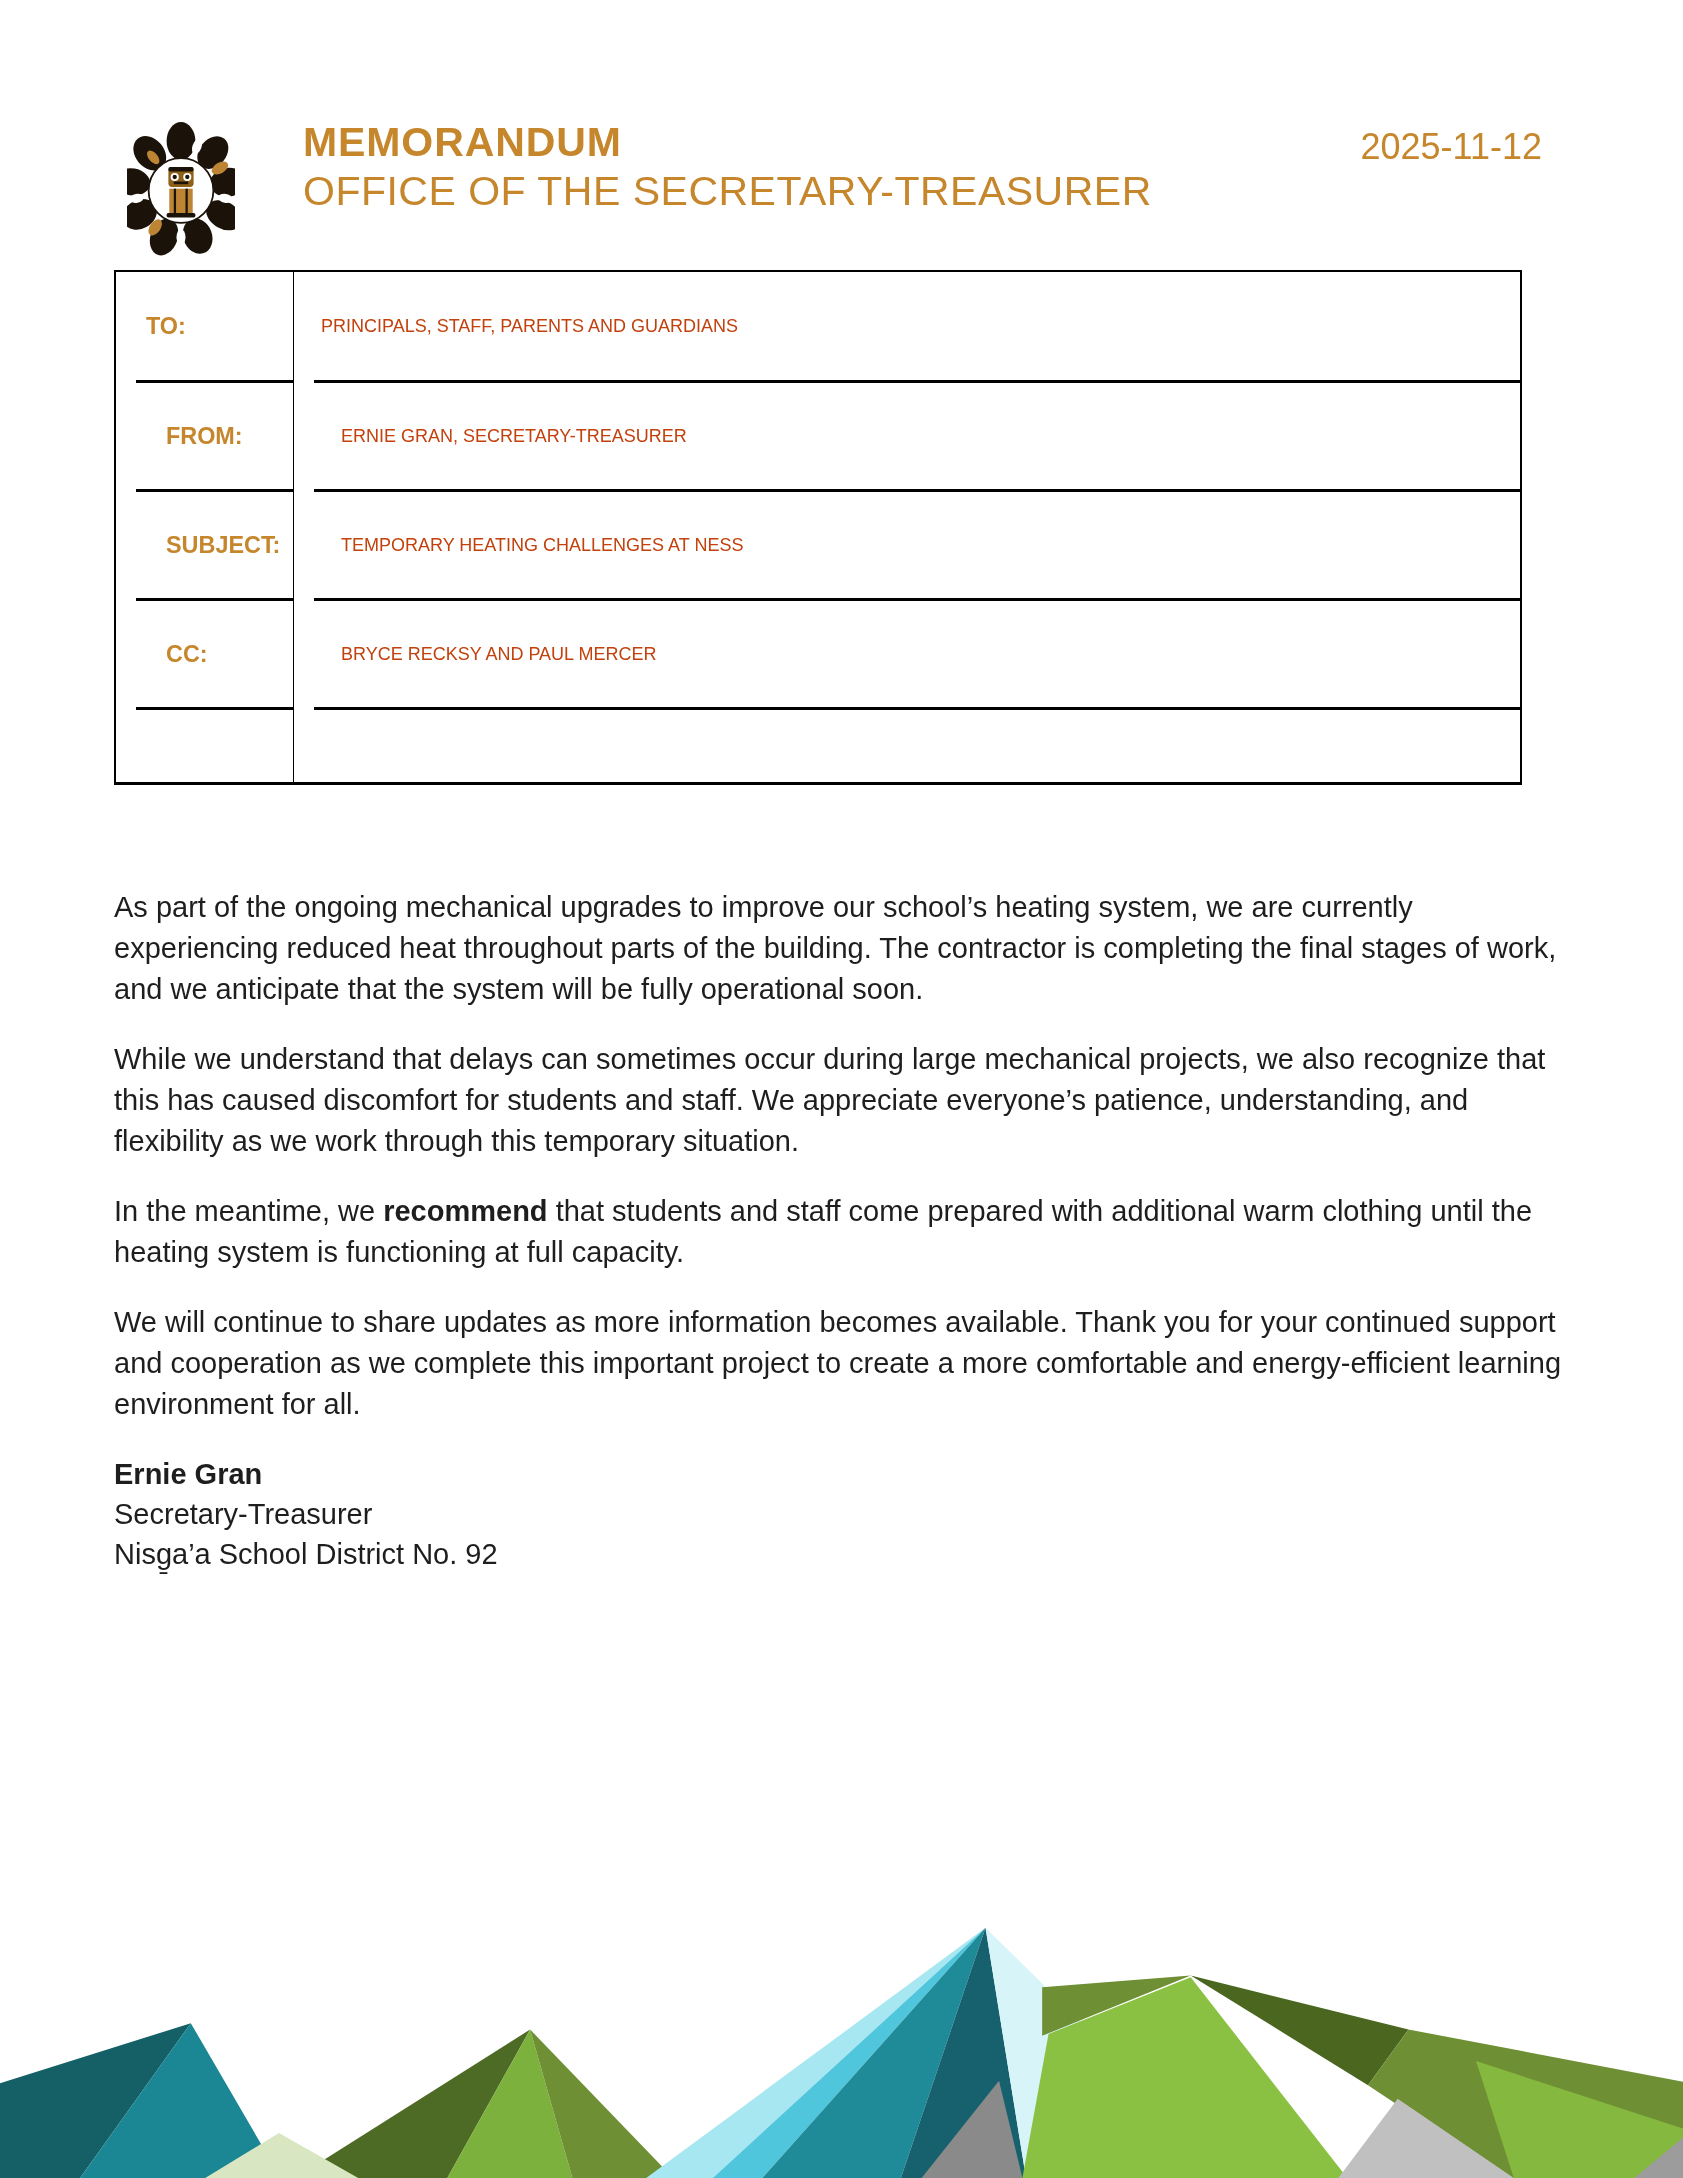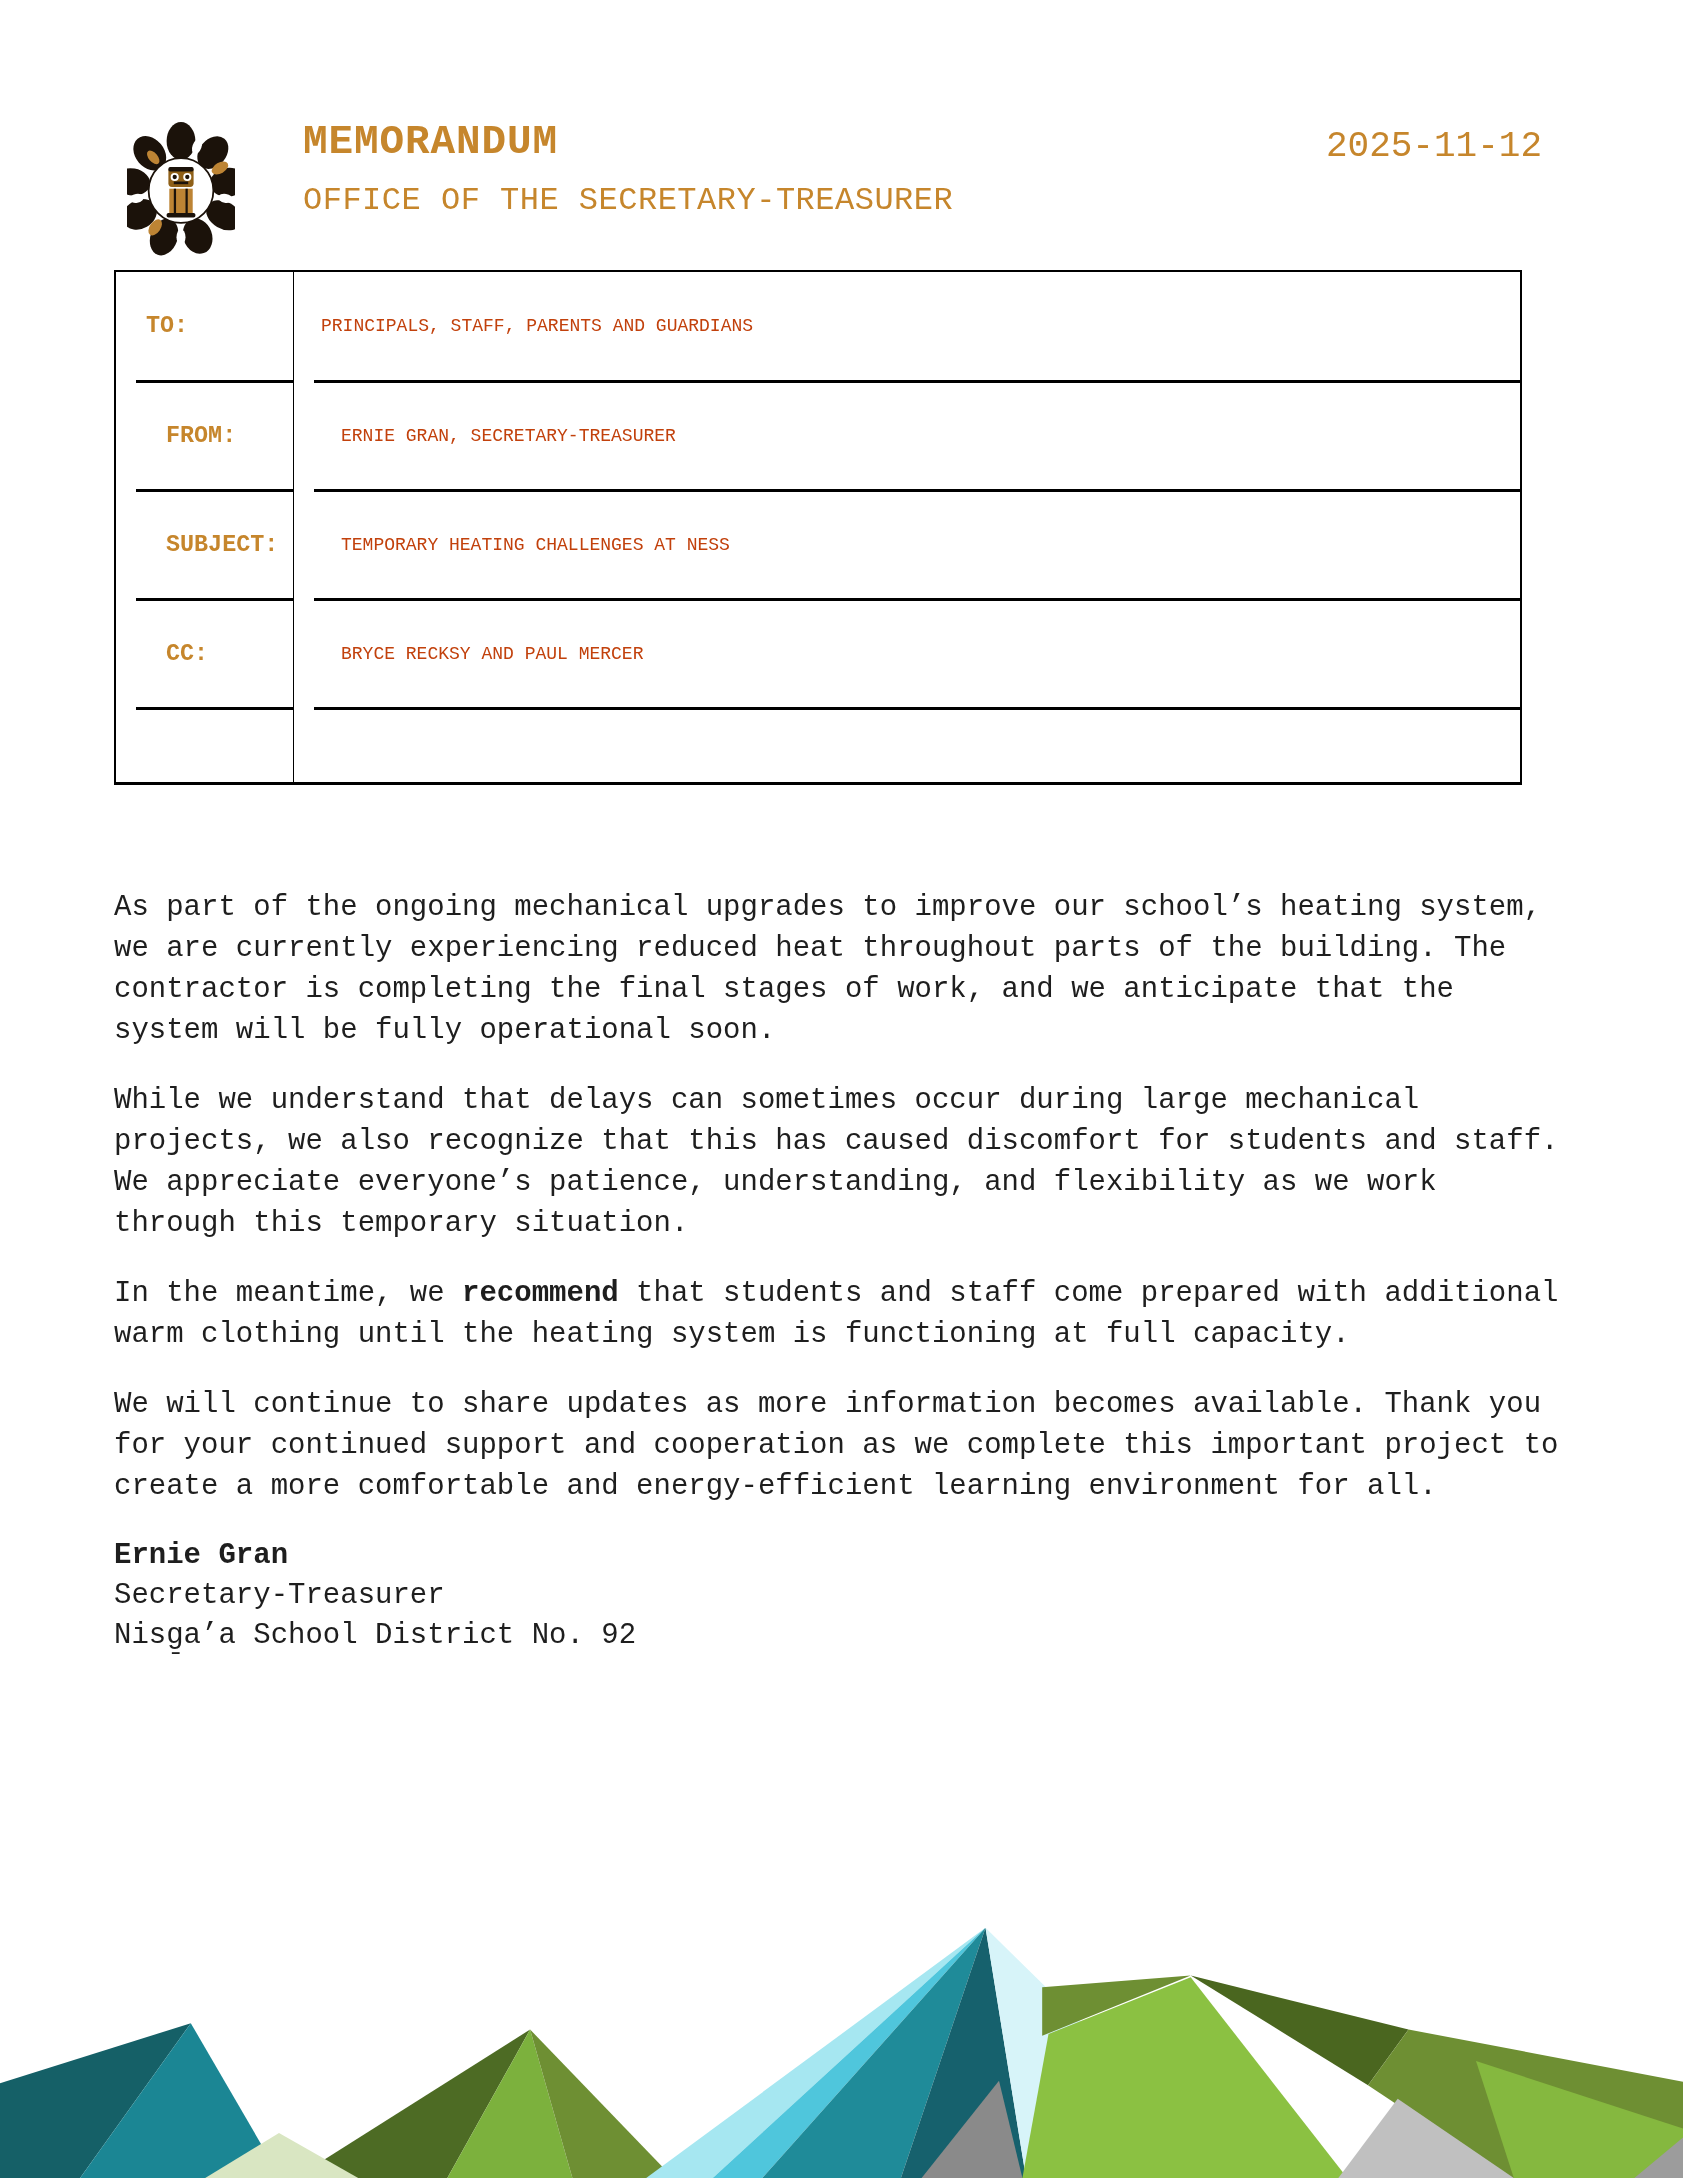--- a/index.html
+++ b/index.html
@@ -1,27 +1,27 @@
 <!DOCTYPE html>
 <html style="--accent: #C6862C; --ink: #1E1E1E;font-size:14.4px"><head>
 <meta charset="utf-8">
 <style>
   :root { --accent:#C6862C; --ink:#1E1E1E; }
   * { margin:0; padding:0; box-sizing:border-box; }
   body { background:#888; }
   .page {
     position:relative; width:1683px; height:2178px; background:#ffffff;
     margin:0 auto; overflow:hidden;
-    font-family:Liberation Mono, monospace; color:var(--ink);
+    font-family:Liberation Sans, sans-serif; color:var(--ink);
   }
   
   .logo { position:absolute; left:127px; top:122px; width:108px; height:137px; }
   .title-block { position:absolute; left:303px; top:122px; }
   .memo-title { font-size:41px; font-weight:700; color:var(--accent); letter-spacing:0.9px; line-height:1.0; }
-  .memo-subtitle { font-size:32px; font-weight:400; color:var(--accent); letter-spacing:0.5px; margin-top:22px; line-height:1.0; }
+  .memo-subtitle { font-size:41px; font-weight:400; color:var(--accent); letter-spacing:0.5px; margin-top:8px; line-height:1.0; }
   .memo-date { position:absolute; right:141px; top:126px; font-size:36px; font-weight:400; color:var(--accent); }
   
   .fields {
     position:absolute; left:114px; top:270px; width:1408px;
     border:2.7px solid #000; border-bottom-width:3.6px;
     display:grid; grid-template-columns:178px 1fr;
     grid-template-rows:108px 109px 109px 109px 75px;
   }
   .cell { display:flex; align-items:center; }
   .cell.label { padding-left:30px; font-size:23.4px; font-weight:700; color:var(--accent); border-right:1.8px solid #000; }

